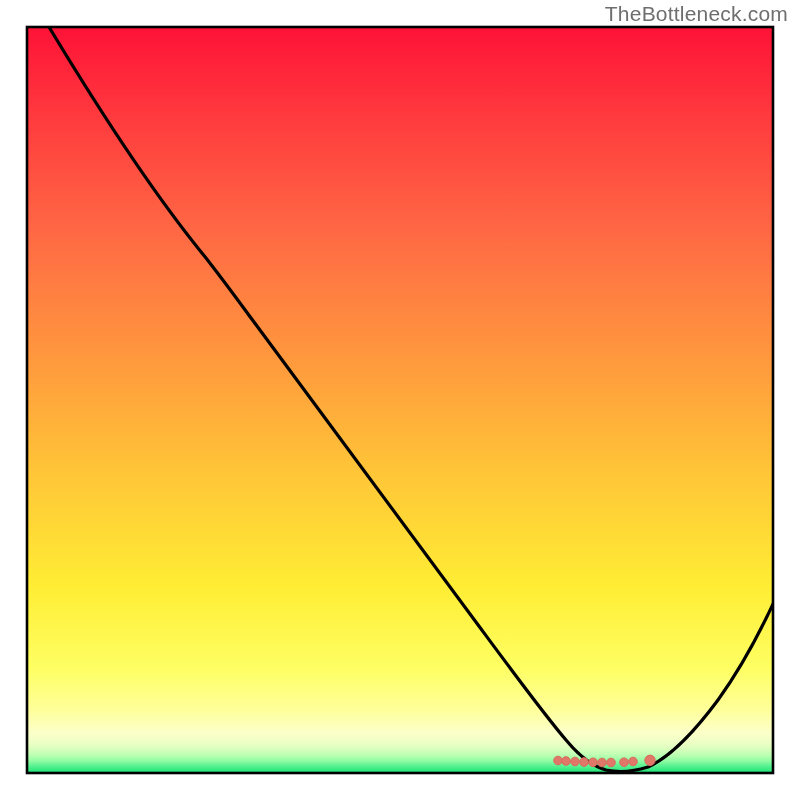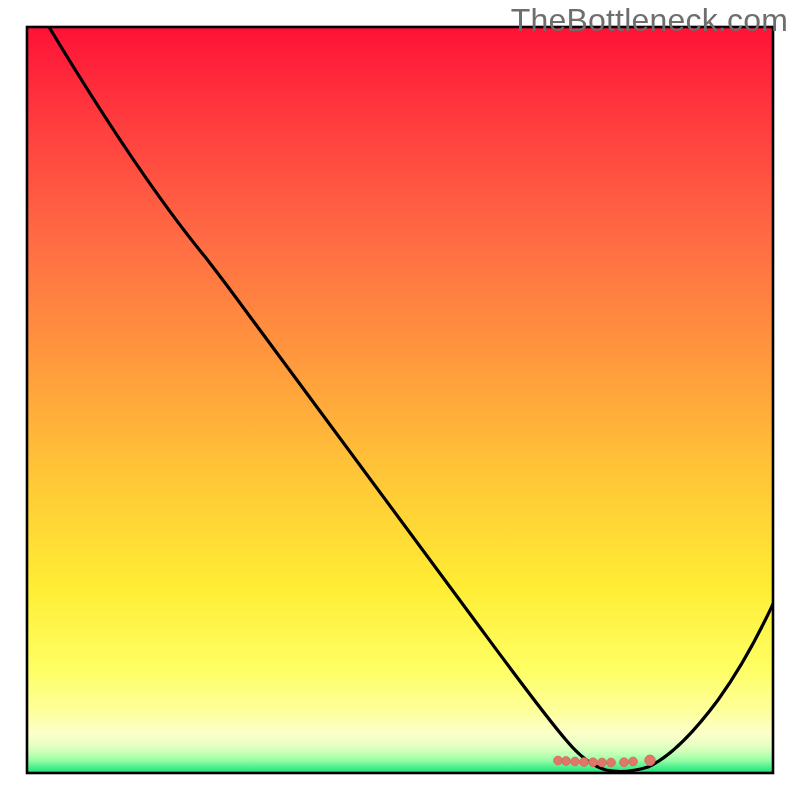--- a/index.html
+++ b/index.html
@@ -14,21 +14,21 @@
   .stage {
     position: relative;
     width: 800px;
     height: 800px;
   }
   .watermark {
     position: absolute;
     top: 2px;
     right: 12px;
     color: #6e6e6e;
-    font-size: 32px;
+    font-size: 21px;
     font-weight: 500;
     letter-spacing: 0.2px;
     z-index: 5;
     user-select: none;
   }
   svg {
     position: absolute;
     inset: 0;
     width: 800px;
     height: 800px;

